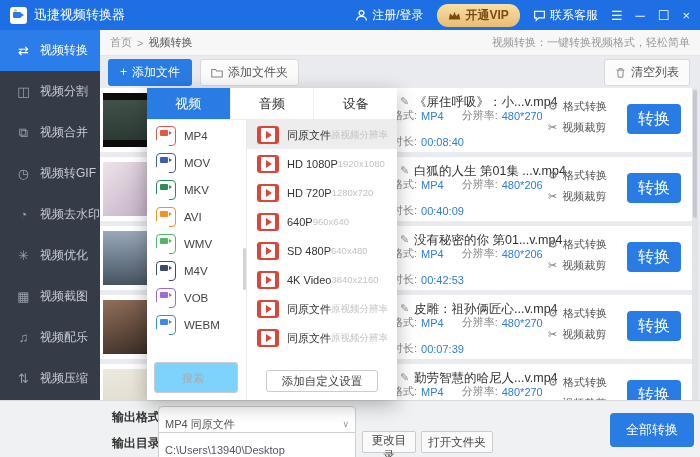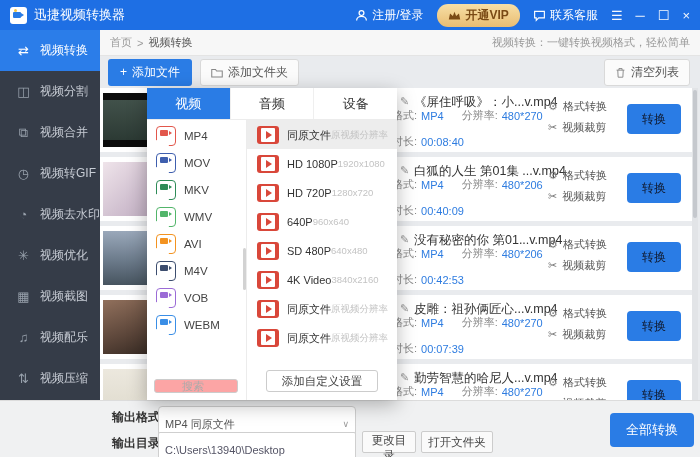--- a/index.html
+++ b/index.html
@@ -51,44 +51,44 @@
   .t5{background:linear-gradient(180deg,#ece8de 0%,#dcd8ca 100%);}
   .pencil{position:absolute;left:300px;top:7px;font-size:11px;color:#999;cursor:pointer;}
   .fname{position:absolute;left:314px;top:6px;font-size:12.5px;color:#333;white-space:nowrap;}
   .meta{position:absolute;left:292px;display:flex;align-items:center;font-size:11px;}
   .m1{top:20px;} .m2{top:46px;}
   .lab{color:#888;margin-right:4px;} .lab2{margin-left:18px;}
   .val{color:#2e7ce0;}
   .act{position:absolute;left:448px;display:flex;align-items:center;gap:5px;font-size:11px;color:#555;cursor:pointer;}
   .a1{top:11px;} .a2{top:32px;}
   .act .aico{color:#777;font-size:11px;}
-  .convert-btn{position:absolute;left:527px;top:16px;width:54px;height:30px;background:#2a7ce5;color:#0f172a;
-               border:none;border-radius:4px;font-size:12px;cursor:pointer;font-family:inherit;}
+  .convert-btn{position:absolute;left:527px;top:16px;width:54px;height:30px;background:#2a7ce5;color:#ffffff;
+               border:none;border-radius:4px;font-size:16px;cursor:pointer;font-family:inherit;}
   .vscroll{position:absolute;left:692px;top:88px;width:6px;height:312px;background:#e2e4e7;}
   .vscroll .thumb-bar{position:absolute;left:1px;top:2px;width:4px;height:128px;background:#c5c8cd;border-radius:2px;}
   
   .popup{position:absolute;left:147px;top:88px;width:250px;height:312px;background:#fff;z-index:5;
          box-shadow:0 5px 18px rgba(0,0,0,.28);}
   .tabs{display:flex;height:32px;border-bottom:1px solid #ececec;box-sizing:border-box;}
   .tab{flex:1;display:flex;align-items:center;justify-content:center;font-size:13px;color:#333;
        cursor:pointer;border-left:1px solid #efefef;}
   .tab:first-child{border-left:none;}
   .tab.active{background:#2a7ce5;color:#fff;}
   .popup-body{position:absolute;left:0;top:32px;right:0;bottom:0;display:flex;}
   .fmt-col{width:100px;border-right:1px solid #ececec;box-sizing:border-box;position:relative;padding-top:2px;}
   .fmt-item{height:27px;display:flex;align-items:center;padding-left:9px;gap:8px;cursor:pointer;}
   .fmt-ico{width:20px;height:20px;border:1.5px solid currentColor;border-radius:4px;position:relative;
            background:#fff;box-sizing:border-box;flex:none;}
   .fmt-ico::before{content:'';position:absolute;left:3px;top:3px;width:8px;height:6px;background:currentColor;border-radius:1px;}
   .fmt-ico::after{content:'';position:absolute;left:12px;top:4px;border:2px solid transparent;border-left:3px solid currentColor;}
   .fmt-band{position:absolute;left:-2px;bottom:-2px;width:14px;height:7px;background:currentColor;
             border-radius:2px;color:#fff;font-size:5px;line-height:7px;text-align:center;overflow:hidden;font-weight:bold;}
   .fmt-name{font-size:11.5px;color:#444;}
-  .search-box{position:absolute;left:7px;bottom:7px;width:84px;height:14px;border:1px solid #ccc;border-radius:3px;
-              display:flex;align-items:center;padding:0 5px;gap:20px;box-sizing:border-box;background:#fca5a5;}
+  .search-box{position:absolute;left:7px;bottom:7px;width:84px;height:31px;border:1px solid #ccc;border-radius:3px;
+              display:flex;align-items:center;padding:0 5px;gap:20px;box-sizing:border-box;background:#7dd3fc;}
   .search-box input{border:none;outline:none;width:55px;font-size:11px;color:#555;font-family:inherit;background:transparent;}
   .search-box input::placeholder{color:#aaa;}
   .col-scroll{position:absolute;left:96px;top:128px;width:3px;height:42px;background:#d2d2d2;border-radius:2px;}
   .res-col{flex:1;position:relative;}
   .res-item{height:29px;display:flex;align-items:center;gap:8px;padding-left:10px;cursor:pointer;}
   .res-item.selected{background:#ededed;}
   .film-ico{width:22px;height:18px;background:#d9473a;border-radius:3px;position:relative;flex:none;}
   .film-ico::before{content:'';position:absolute;left:4px;top:2px;right:4px;bottom:2px;background:#fff;border-radius:1px;}
   .film-ico::after{content:'';position:absolute;left:9px;top:5px;border:4px solid transparent;border-left:6px solid #d9473a;}
   .res-text{display:flex;}
@@ -364,30 +364,30 @@
           </span>
         <span class="fmt-name">MOV</span>
       </div>
       <div class="fmt-item">
         <span class="fmt-ico" style="color: rgb(46, 139, 87);">
             <span class="fmt-band">MKV</span>
           </span>
         <span class="fmt-name">MKV</span>
       </div>
       <div class="fmt-item">
+        <span class="fmt-ico" style="color: rgb(243, 147, 33);">
+            <span class="fmt-band">AVI</span>
+          </span>
+        <span class="fmt-name">AVI</span>
+      </div>
+      <div class="fmt-item">
         <span class="fmt-ico" style="color: rgb(82, 181, 106);">
             <span class="fmt-band">WMV</span>
           </span>
         <span class="fmt-name">WMV</span>
-      </div>
-      <div class="fmt-item">
-        <span class="fmt-ico" style="color: rgb(243, 147, 33);">
-            <span class="fmt-band">AVI</span>
-          </span>
-        <span class="fmt-name">AVI</span>
       </div>
       <div class="fmt-item">
         <span class="fmt-ico" style="color: rgb(60, 77, 110);">
             <span class="fmt-band">M4V</span>
           </span>
         <span class="fmt-name">M4V</span>
       </div>
       <div class="fmt-item">
         <span class="fmt-ico" style="color: rgb(155, 107, 214);">
             <span class="fmt-band">VOB</span>

